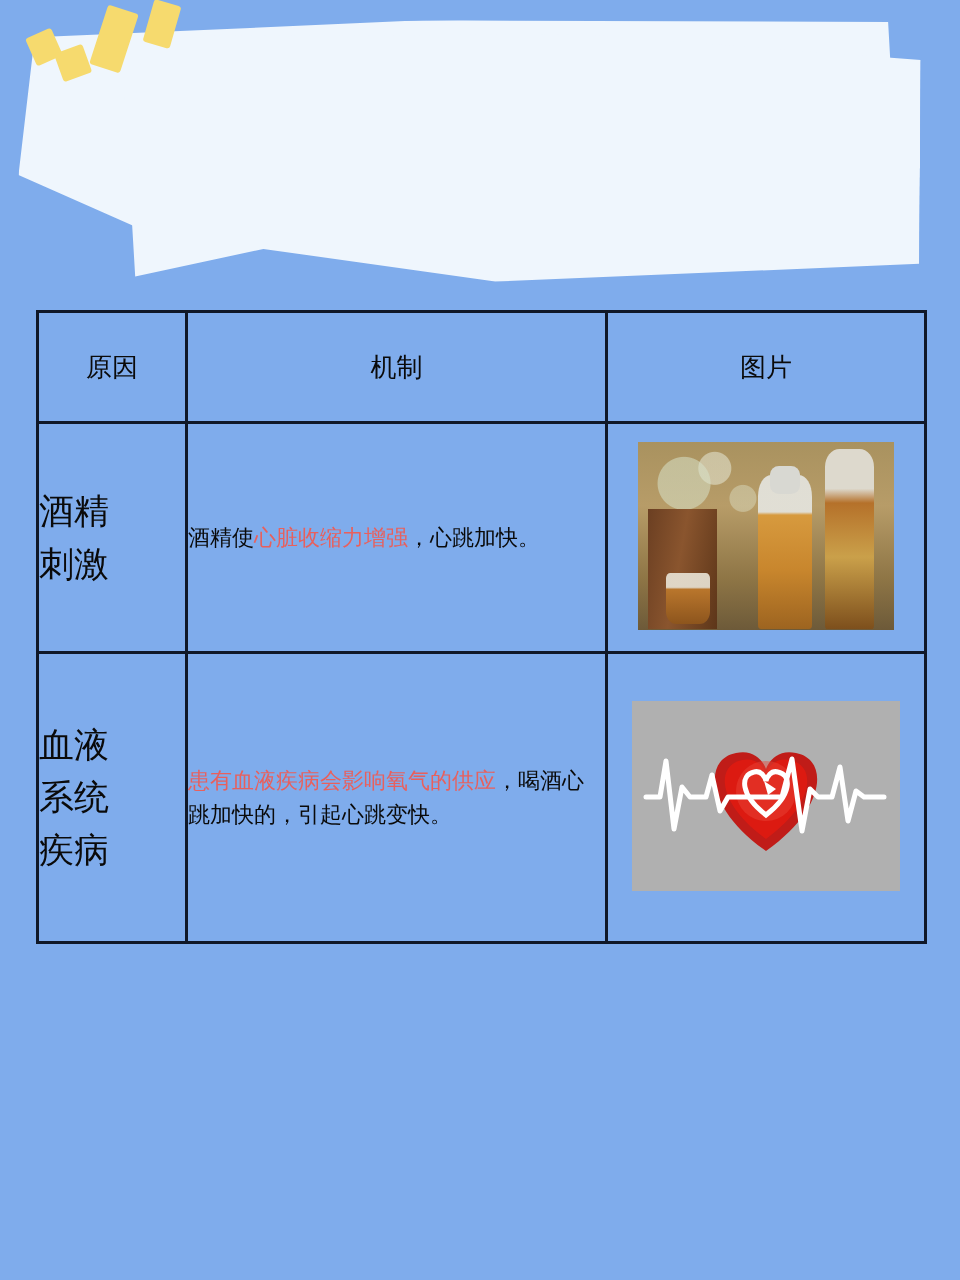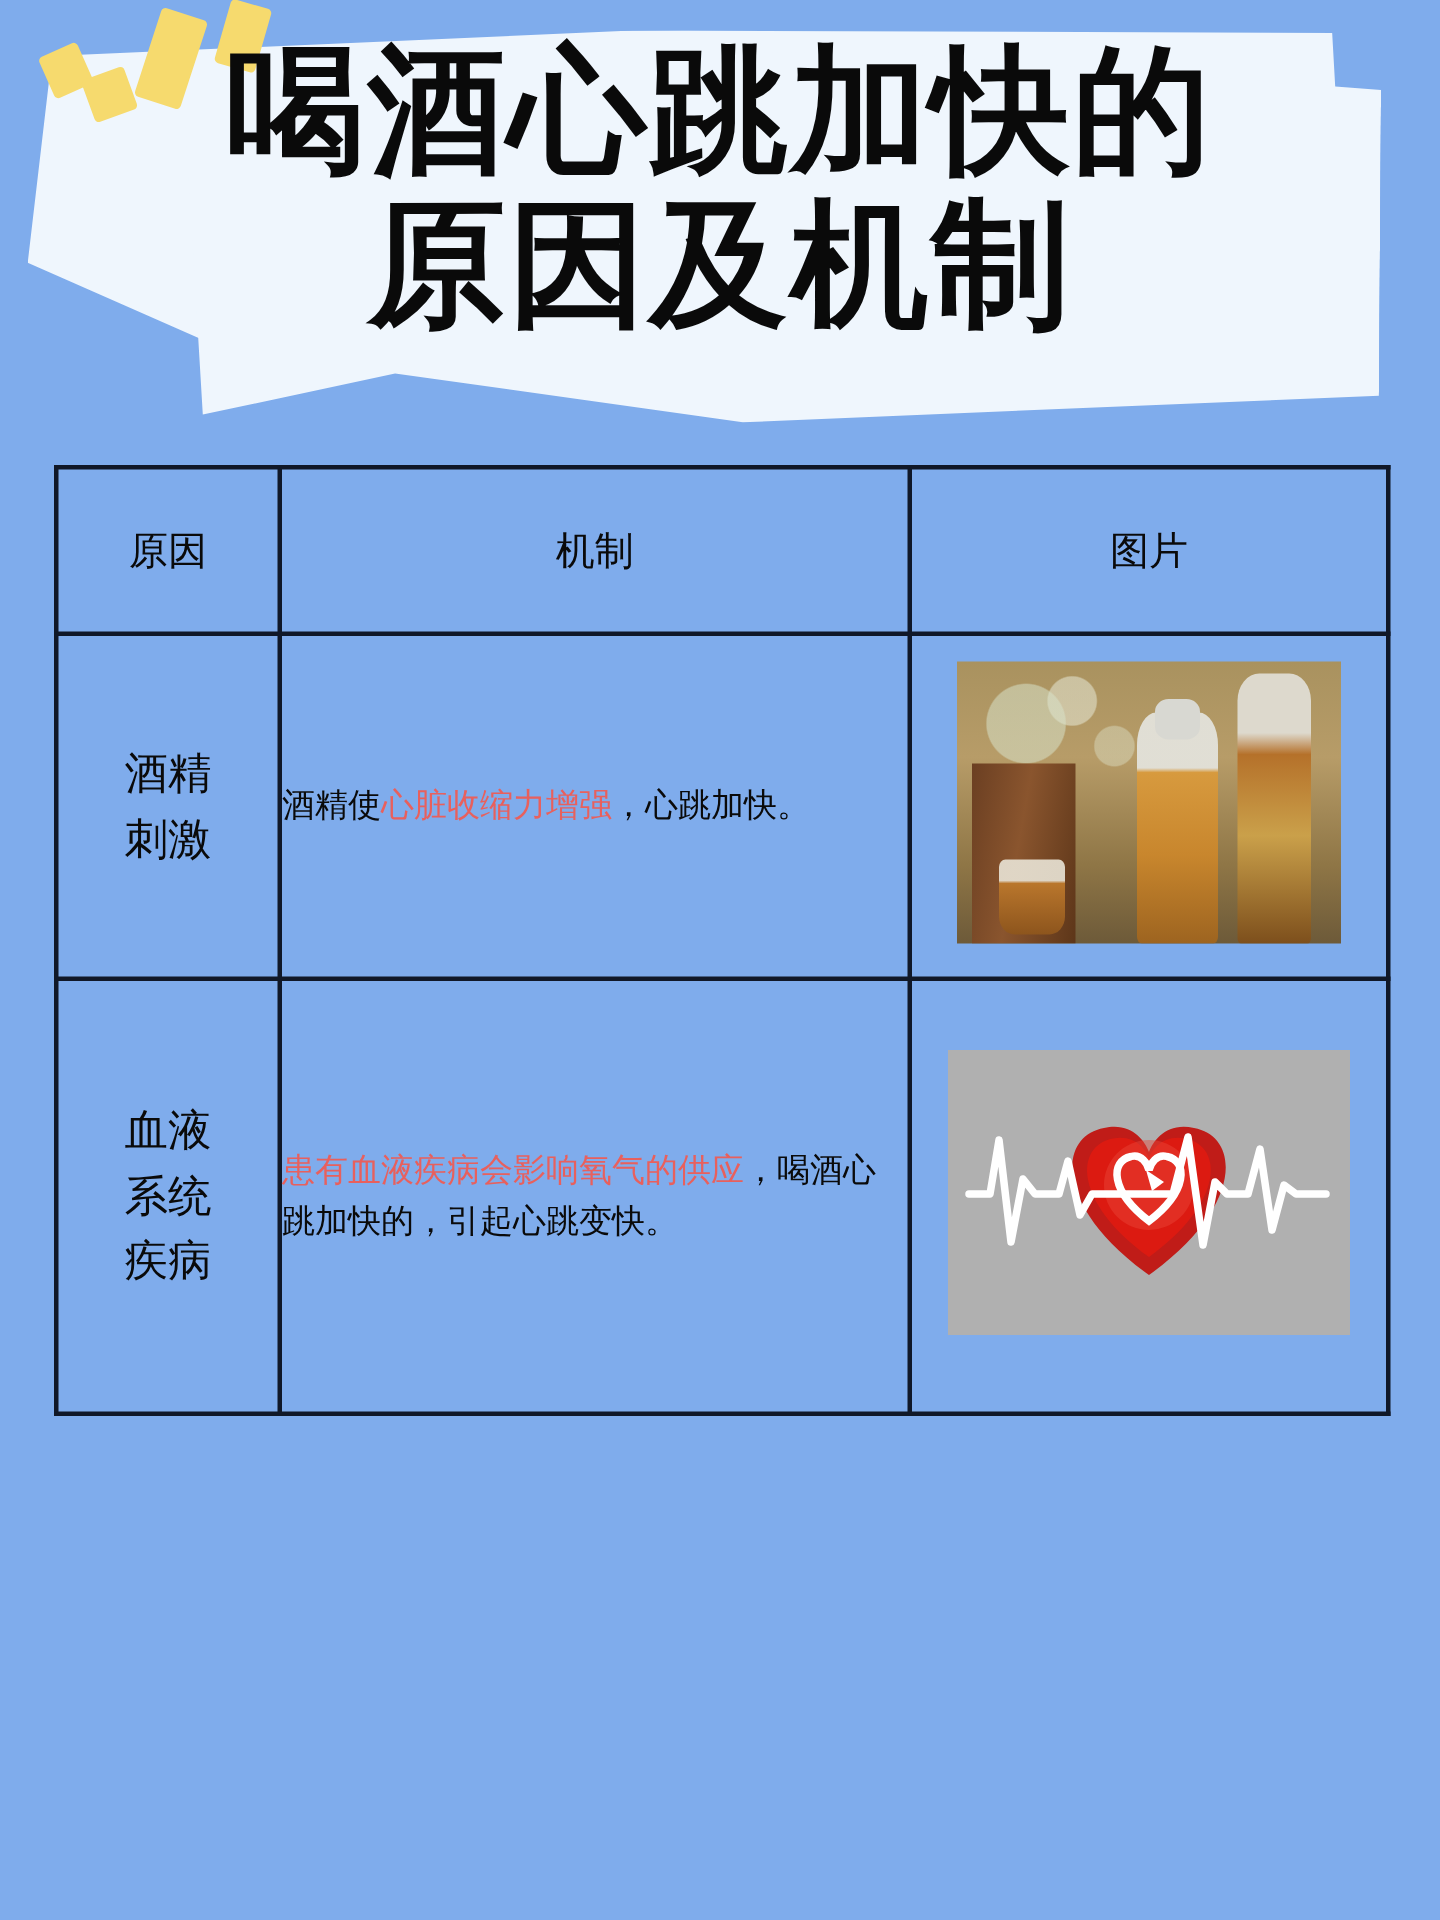--- a/index.html
+++ b/index.html
@@ -97,22 +97,21 @@
   #info-table thead th {
     height: 108px;
     font-size: 26px;
     font-weight: 400;
     color: #0A0A0A;
     text-align: center;
     font-family: "DejaVu Sans", "Liberation Sans", sans-serif;
   }
 
   .cell-reason {
-    text-align: center;
-    font-size: 29px;
+    font-size: 35px;
     line-height: 1.5;
     color: #0A0A0A;
     padding: 6px 10px;
     font-family: "DejaVu Sans", "Liberation Sans", sans-serif;
   }
   .cell-mech {
     font-size: 22px;
     line-height: 1.52;
     color: #0A0A0A;
     padding: 12px 16px 12px 18px;
@@ -210,24 +209,20 @@
 
 <div id="header-area">
   <div class="paper" id="paper-back"></div>
   <div class="paper" id="paper-front"></div>
 
   <div class="spark" id="spark-1"></div>
   <div class="spark" id="spark-2"></div>
   <div class="spark" id="spark-3"></div>
   <div class="spark" id="spark-4"></div>
 
-  <div id="title-block">
-    <div class="title-line">喝酒心跳加快的</div>
-    <div class="title-line">原因及机制</div>
-  </div>
 </div>
 
 <table id="info-table">
   <colgroup>
     <col class="col-reason">
     <col class="col-mech">
     <col class="col-image">
   </colgroup>
   <thead>
     <tr>

